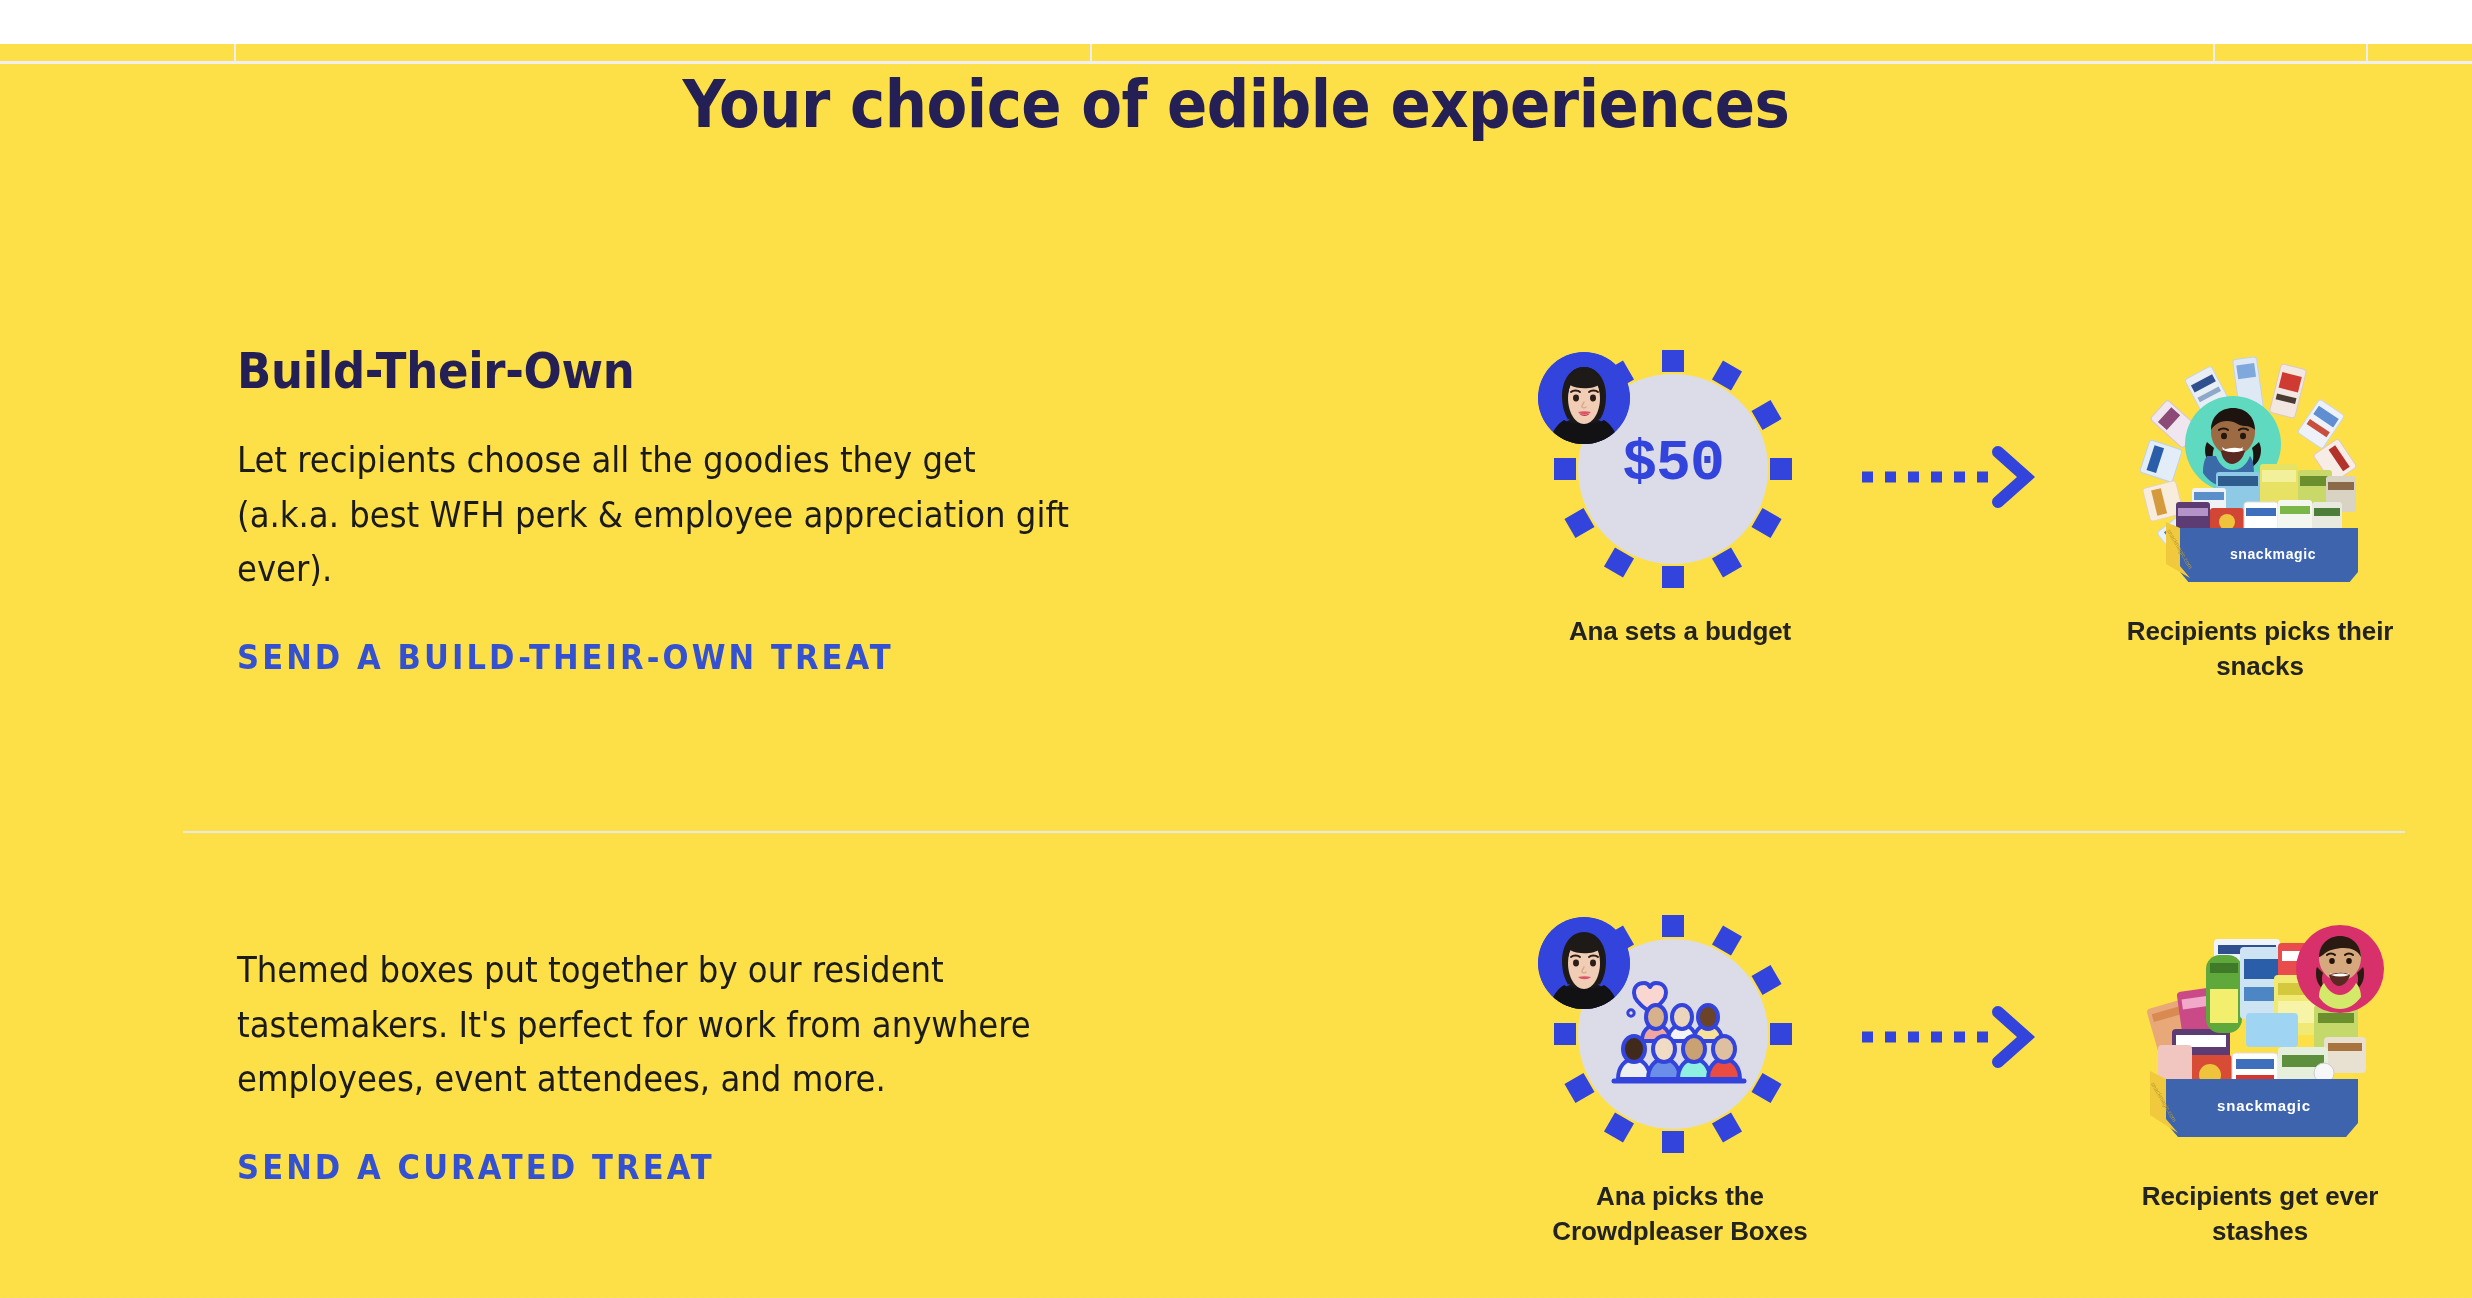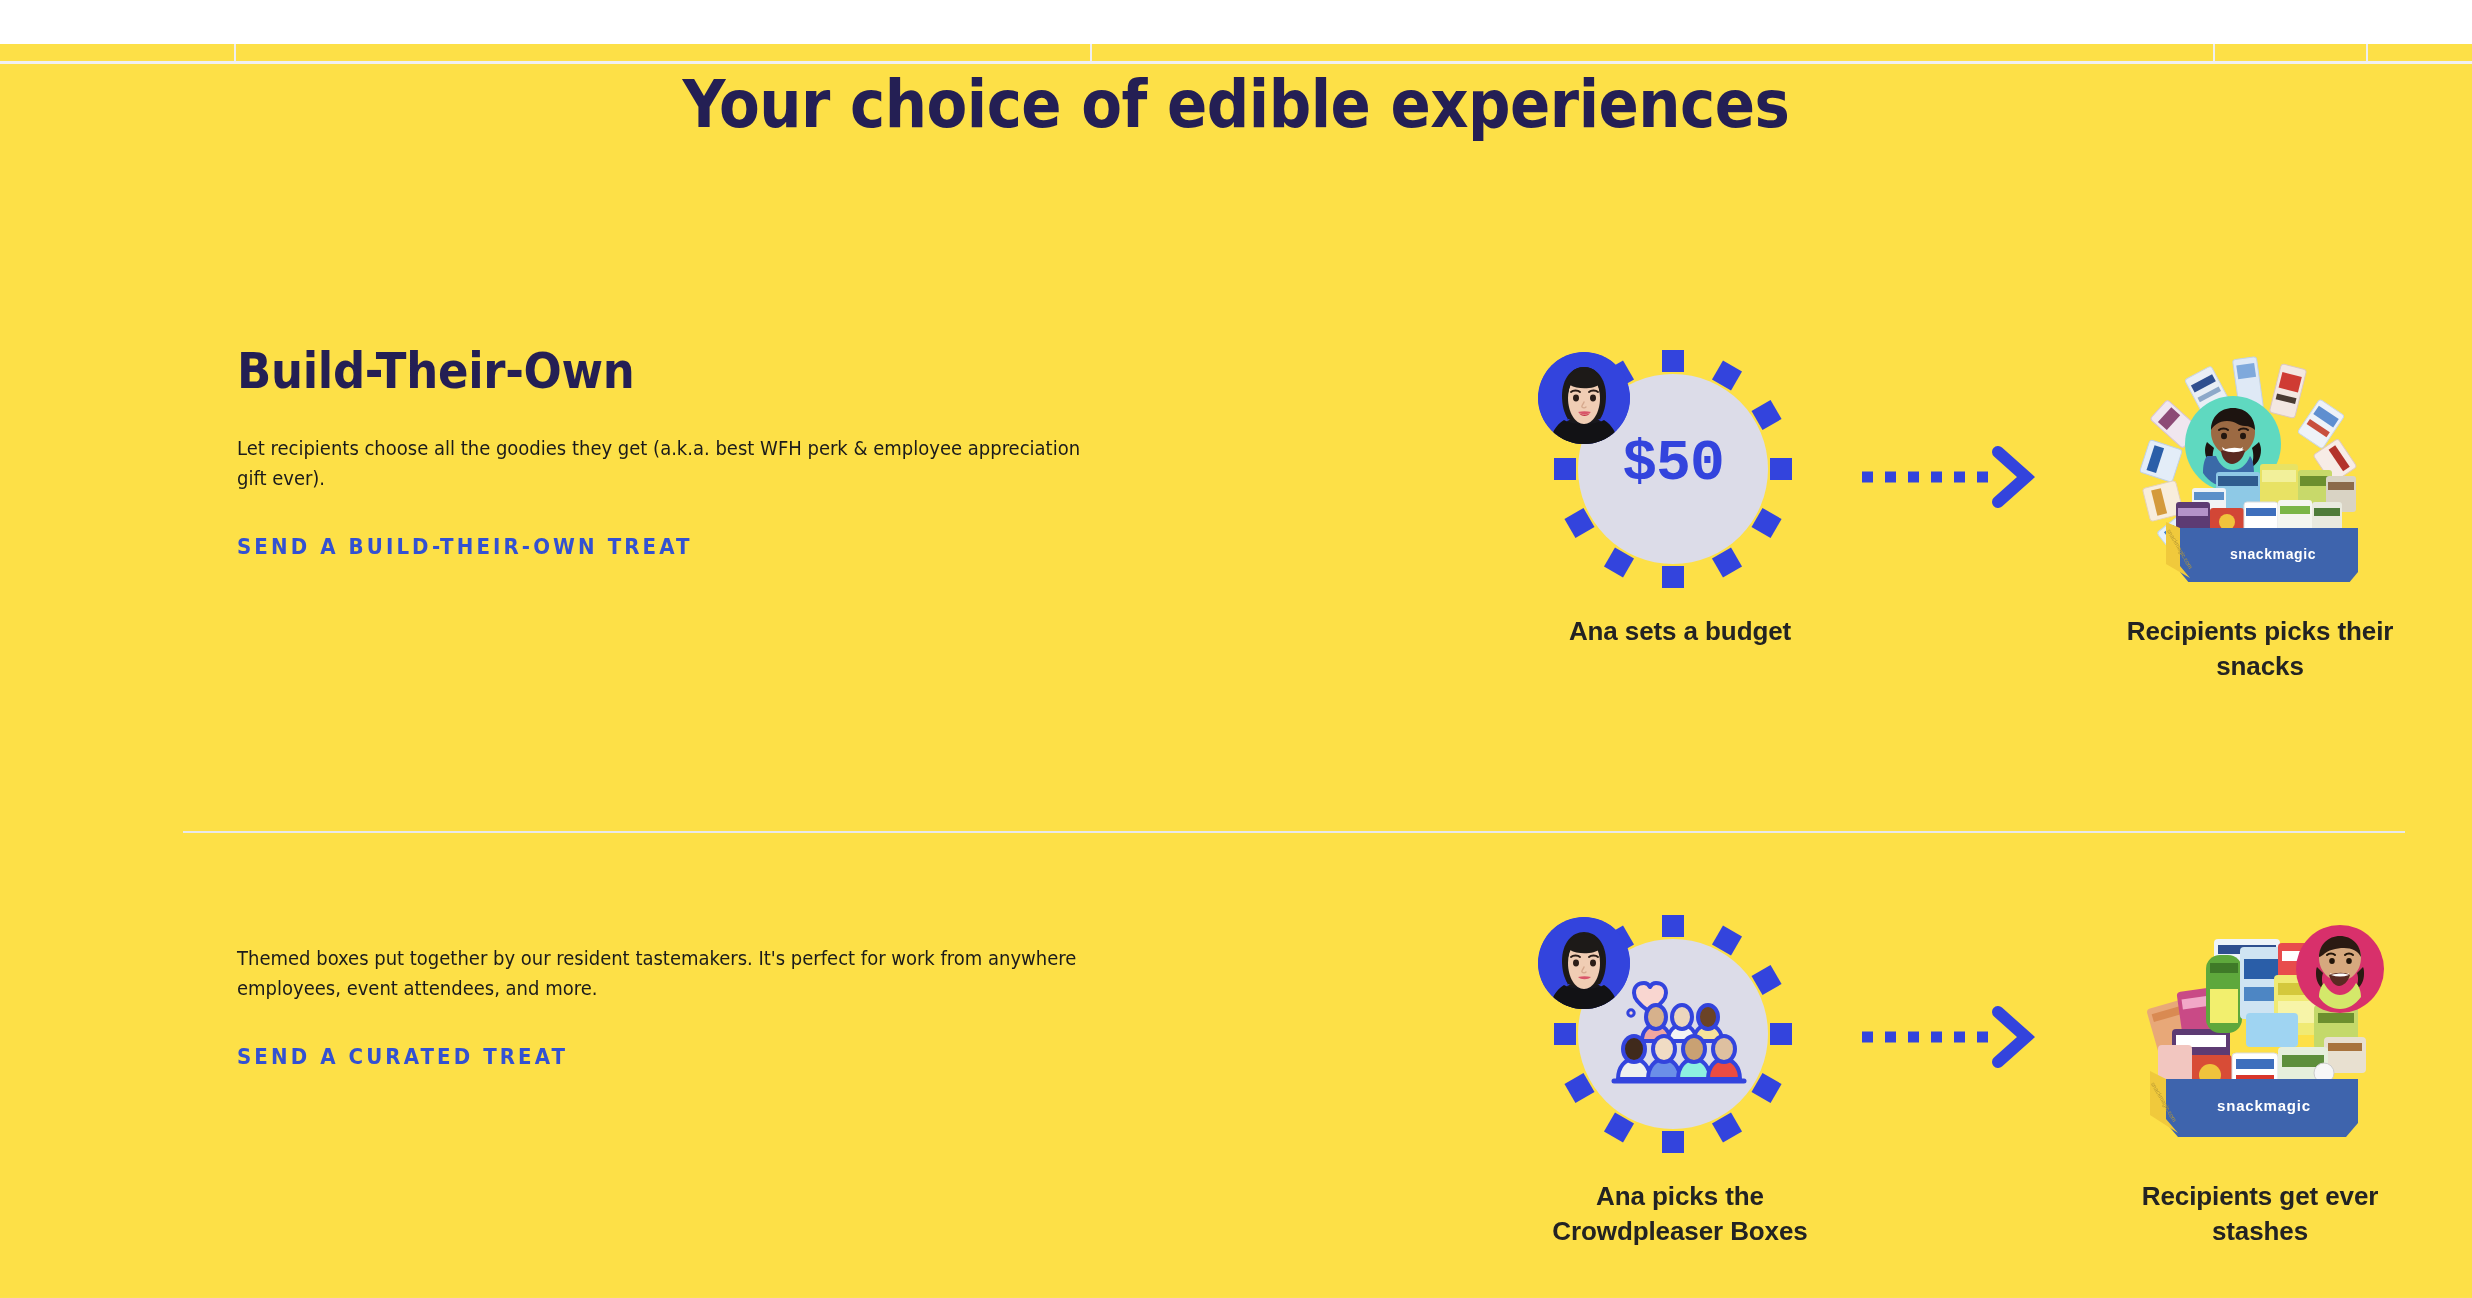--- a/index.html
+++ b/index.html
@@ -86,32 +86,32 @@
     font-weight: 700;
     color: #241f54;
     letter-spacing: -0.3px;
     line-height: 1.1;
     white-space: nowrap;
   }
   .copy-body {
     margin-top: 34px;
     font-family: "DejaVu Sans Condensed", "Liberation Sans Narrow", "Liberation Sans", sans-serif;
     font-stretch: condensed;
-    font-size: 20px;
+    font-size: 36px;
     font-weight: 400;
     color: #1b1b1b;
     line-height: 1.52;
     max-width: 850px;
   }
   .copy-link {
     display: inline-block;
     margin-top: 40px;
     font-family: "DejaVu Sans Condensed", "Liberation Sans Narrow", "Liberation Sans", sans-serif;
     font-stretch: condensed;
-    font-size: 22px;
+    font-size: 34px;
     font-weight: 700;
     letter-spacing: 3.1px;
     color: #3351d1;
     text-decoration: none;
     text-transform: uppercase;
     cursor: pointer;
     white-space: nowrap;
   }
 
   

